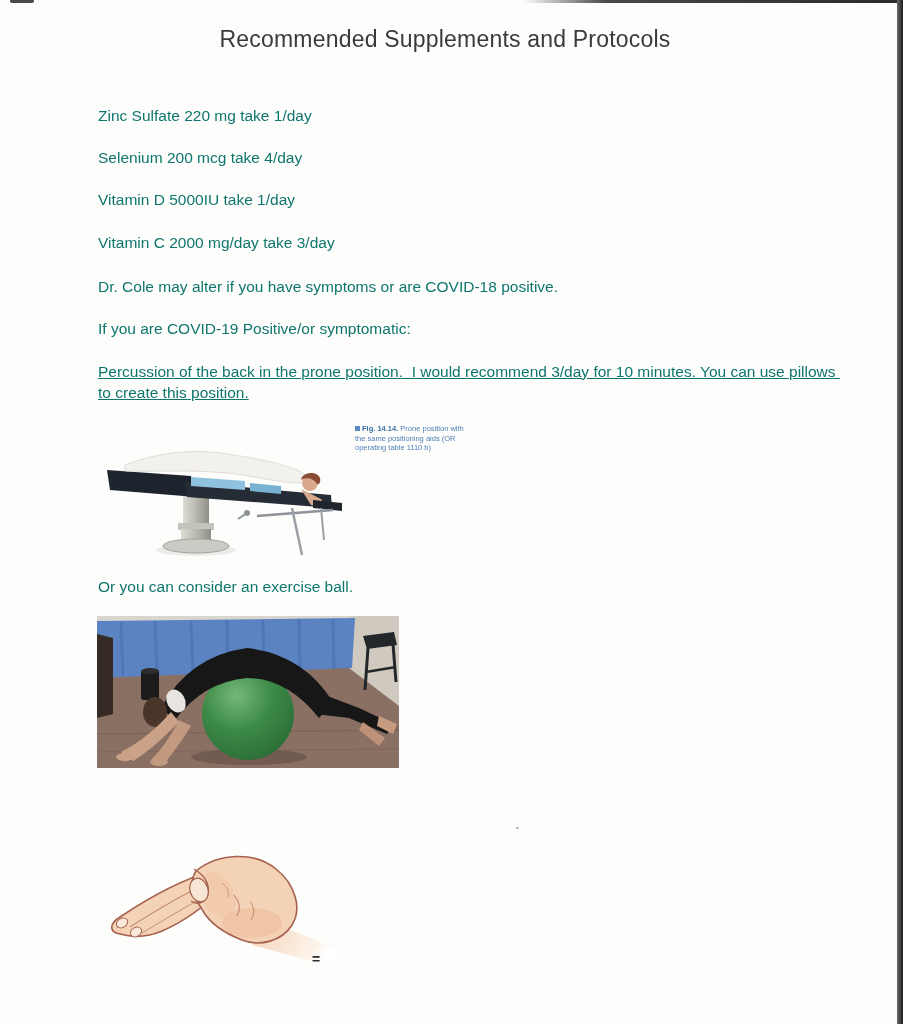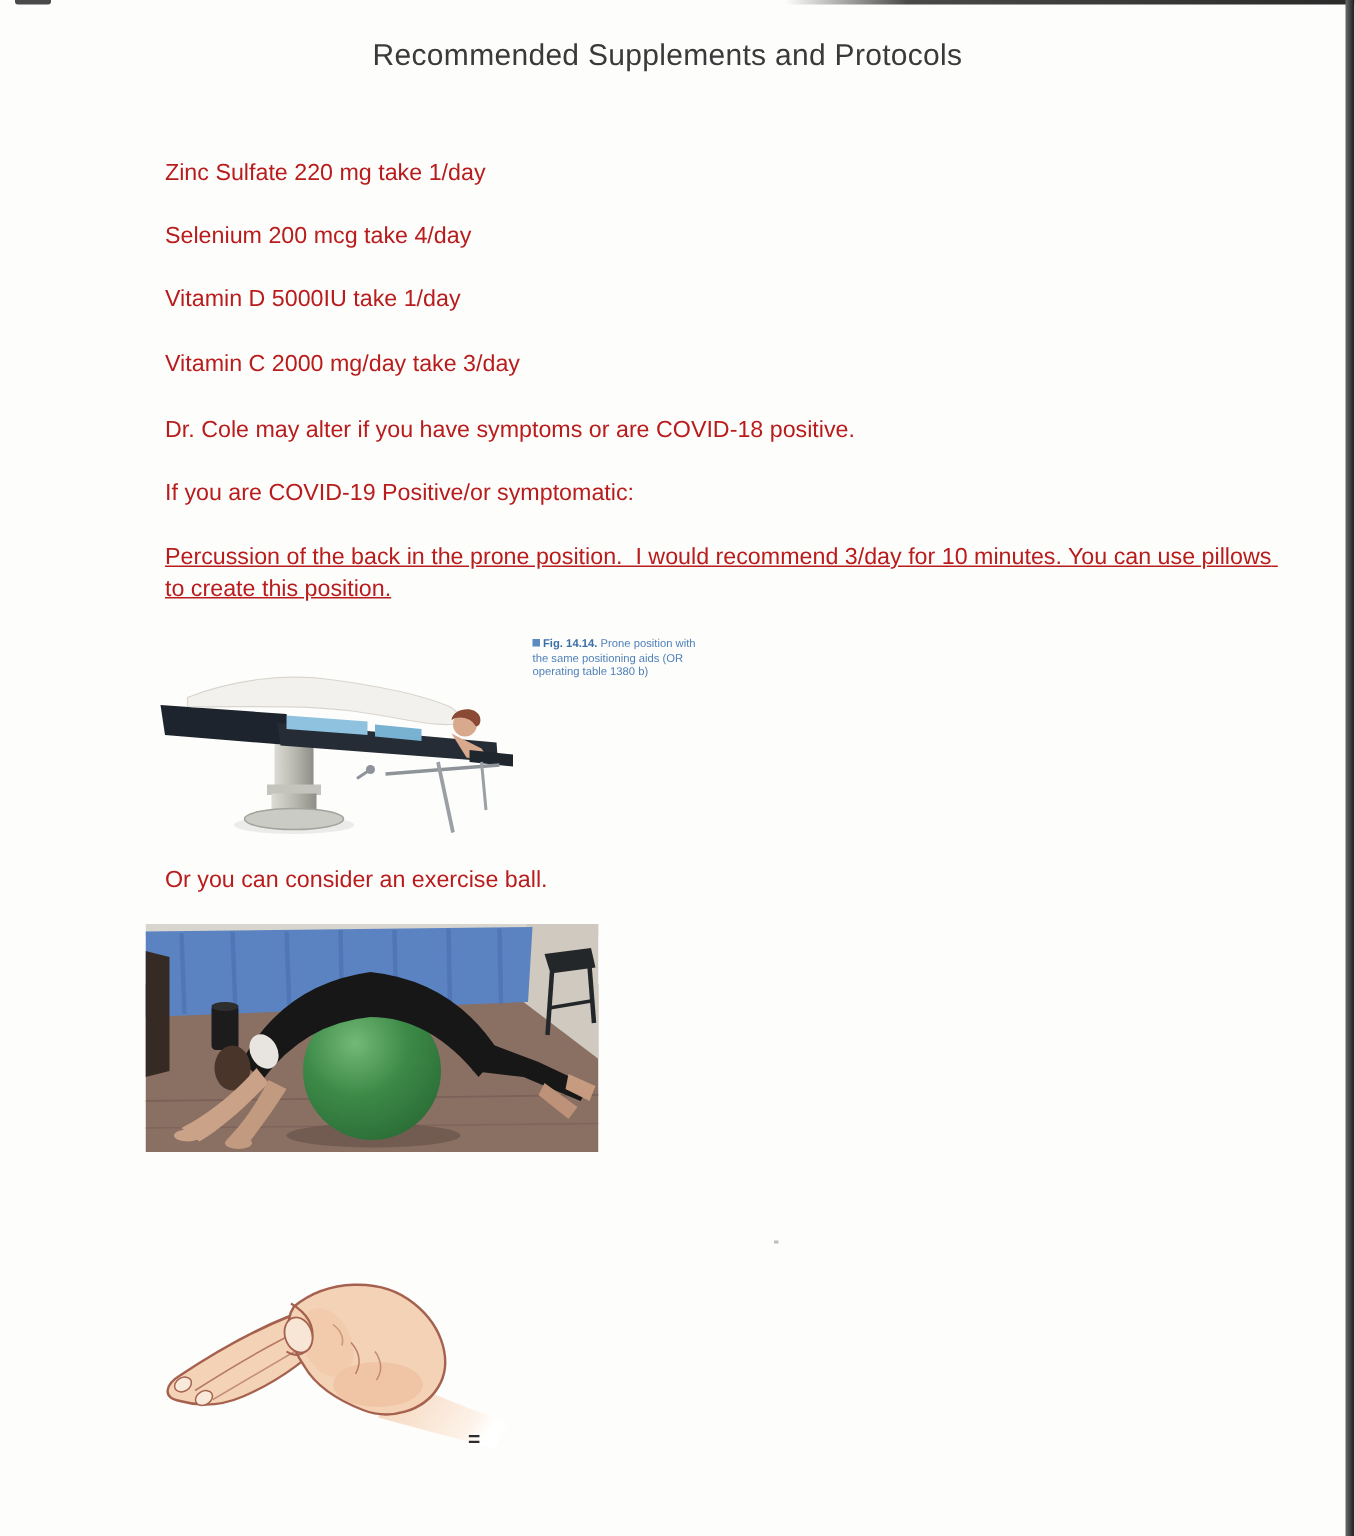--- a/index.html
+++ b/index.html
@@ -3,23 +3,23 @@
 <meta charset="utf-8">
 <style>
   html,body{margin:0;padding:0;background:#e9e9e9;}
   #page{
     position:relative;width:903px;height:1024px;margin:0 auto;
     background:#fdfdfc;overflow:hidden;
     font-family:"Liberation Sans",sans-serif;color:#3e3e3e;
   }
   .doc-title{
     position:absolute;top:26px;left:0;width:890px;text-align:center;
-    font-size:20px;font-weight:400;color:#3a3a3a;letter-spacing:.2px;
-  }
-  .line{position:absolute;left:110px;font-size:15.5px;color:#b91c1c;line-height:20px;}
+    font-size:23px;font-weight:400;color:#3a3a3a;letter-spacing:.2px;
+  }
+  .line{position:absolute;left:98px;font-size:15.5px;color:#0f766e;line-height:20px;}
   .para{white-space:pre-wrap;width:748px;line-height:21px;text-decoration:underline;}
   .fig{position:absolute;}
   .caption{
     position:absolute;left:355px;top:424px;width:116px;
     font-size:7.5px;line-height:9.5px;color:#4f81b8;
   }
   .caption b{color:#3c6ea8;}
   .cap-marker{display:inline-block;width:5px;height:5px;background:#5a8cc0;margin-right:2px;}
   .equals{position:absolute;left:312px;top:951px;font-size:14px;font-weight:bold;color:#2c2c2c;}
   .edge-right{
@@ -91,21 +91,21 @@
 
       <line x1="162" y1="96" x2="238" y2="90" stroke="#8d9399" stroke-width="2.5"></line>
       <line x1="197" y1="88" x2="207" y2="135" stroke="#9aa0a4" stroke-width="2.5"></line>
       <line x1="226" y1="88" x2="229" y2="120" stroke="#9aa0a4" stroke-width="2"></line>
       <circle cx="152" cy="93" r="3" fill="#8d9399"></circle>
       <line x1="152" y1="93" x2="143" y2="99" stroke="#8d9399" stroke-width="2"></line>
     </svg>
   </div>
 
   <div class="caption">
-    <span class="cap-marker"></span><b>Fig. 14.14.</b><span> Prone position with the same positioning aids (OR operating table 1380 b)</span>
+    <span class="cap-marker"></span><b>Fig. 14.14.</b><span> Prone position with the same positioning aids (OR operating table 1110 b)</span>
   </div>
 
   <div class="line" style="top:577px">Or you can consider an exercise ball.</div>
 
   <div class="fig" style="left:97px;top:616px;width:302px;height:152px">
     <svg width="302" height="152" viewBox="0 0 302 152">
       <defs>
         <radialGradient id="ballGrad" cx="0.38" cy="0.3" r="0.85">
           <stop offset="0" stop-color="#74b877"></stop>
             <stop offset="0.45" stop-color="#3c8a47"></stop>

